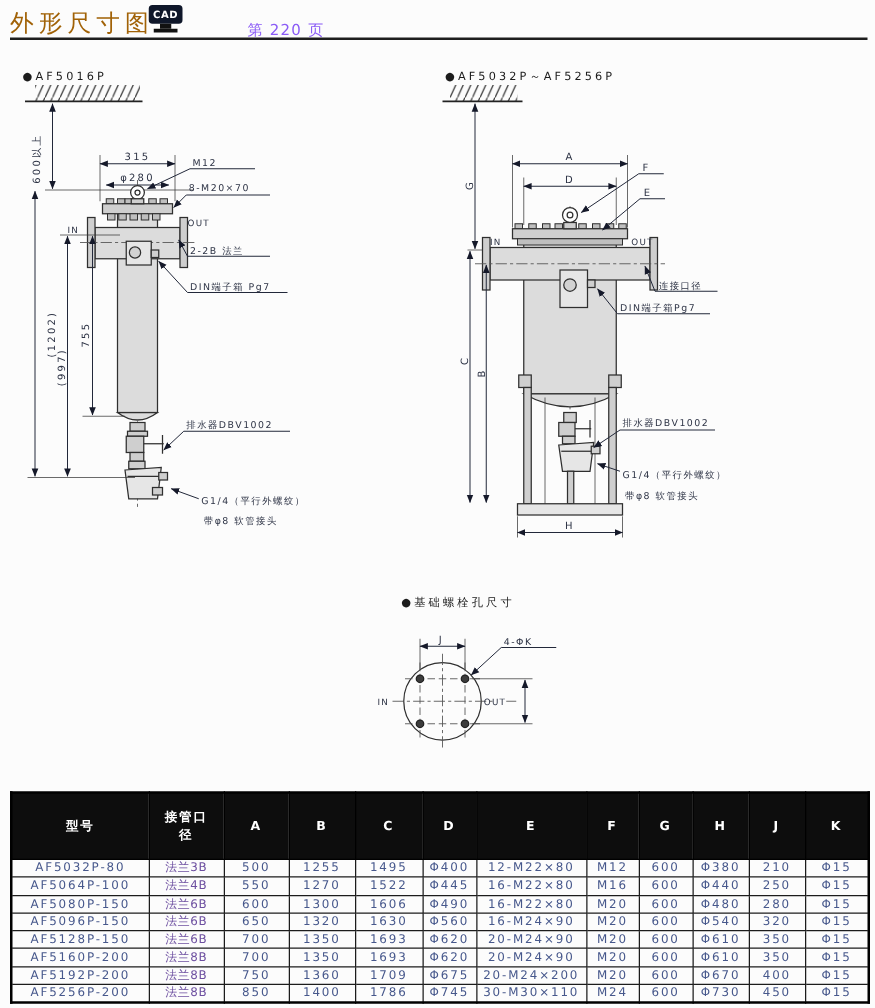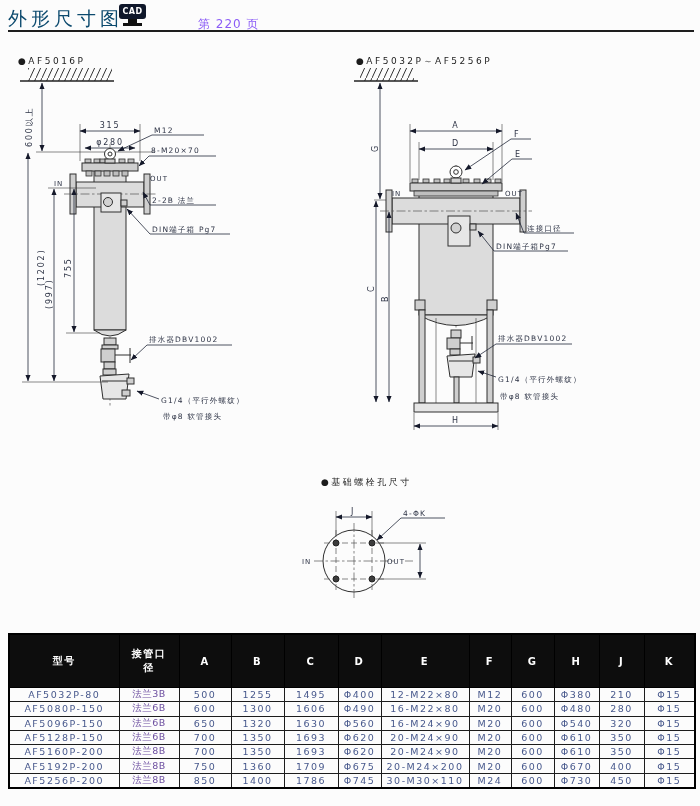--- a/index.html
+++ b/index.html
@@ -1,20 +1,20 @@
 <!DOCTYPE html>
 <html><head>
 <meta charset="utf-8">
 <style>
   html,body{margin:0;padding:0;}
   body{width:700px;height:806px;position:relative;background:#fcfcfc;
        font-family:"DejaVu Sans","Liberation Sans",sans-serif;color:#1a1a1a;overflow:hidden;}
   .abs{position:absolute;}
   
-  #page-title{left:8px;top:6px;font-size:19px;letter-spacing:4px;color:#0c4a6e;}
+  #page-title{left:8px;top:6px;font-size:19px;letter-spacing:4px;color:#a16207;}
   #cad-icon{left:117px;top:4px;width:34px;height:26px;}
   #cad-screen{position:absolute;left:2px;top:0;width:27px;height:15px;background:#0f172a;border-radius:3px;
               color:#fff;font-size:8px;font-weight:bold;text-align:center;line-height:15px;letter-spacing:0.5px;}
   #cad-stem{position:absolute;left:11px;top:15px;width:9px;height:4px;background:#111;}
   #cad-base{position:absolute;left:6px;top:19px;width:19px;height:3px;background:#111;}
   #page-ref{left:158px;top:16px;font-size:12px;letter-spacing:1px;color:#8b5cf6;margin-left:40px;}
   #header-rule{left:8px;top:30px;width:686px;height:2px;background:#1e1e1e;}
   
   svg{position:absolute;}
   .ol{fill:none;stroke:#2f2f2f;stroke-width:1;}
@@ -428,20 +428,34 @@
         <td>Φ400</td>
         <td>12-M22×80</td>
         <td>M12</td>
         <td>600</td>
         <td>Φ380</td>
         <td>210</td>
         <td>Φ15</td>
       </tr>
 
 
+      <tr>
+        <td>AF5064P-100</td>
+        <td>法兰4B</td>
+        <td>550</td>
+        <td>1270</td>
+        <td>1522</td>
+        <td>Φ445</td>
+        <td>16-M22×80</td>
+        <td>M16</td>
+        <td>600</td>
+        <td>Φ440</td>
+        <td>250</td>
+        <td>Φ15</td>
+      </tr>
 
       <tr>
         <td>AF5080P-150</td>
         <td>法兰6B</td>
         <td>600</td>
         <td>1300</td>
         <td>1606</td>
         <td>Φ490</td>
         <td>16-M22×80</td>
         <td>M20</td>

